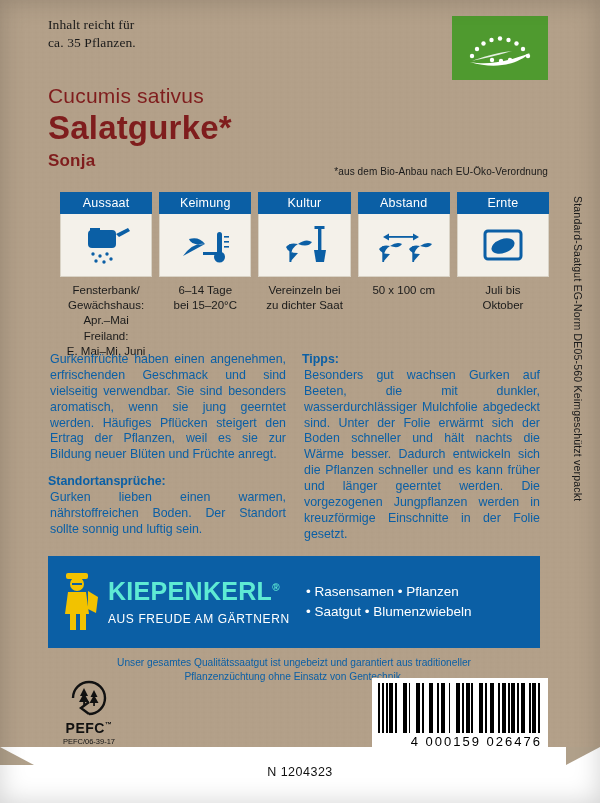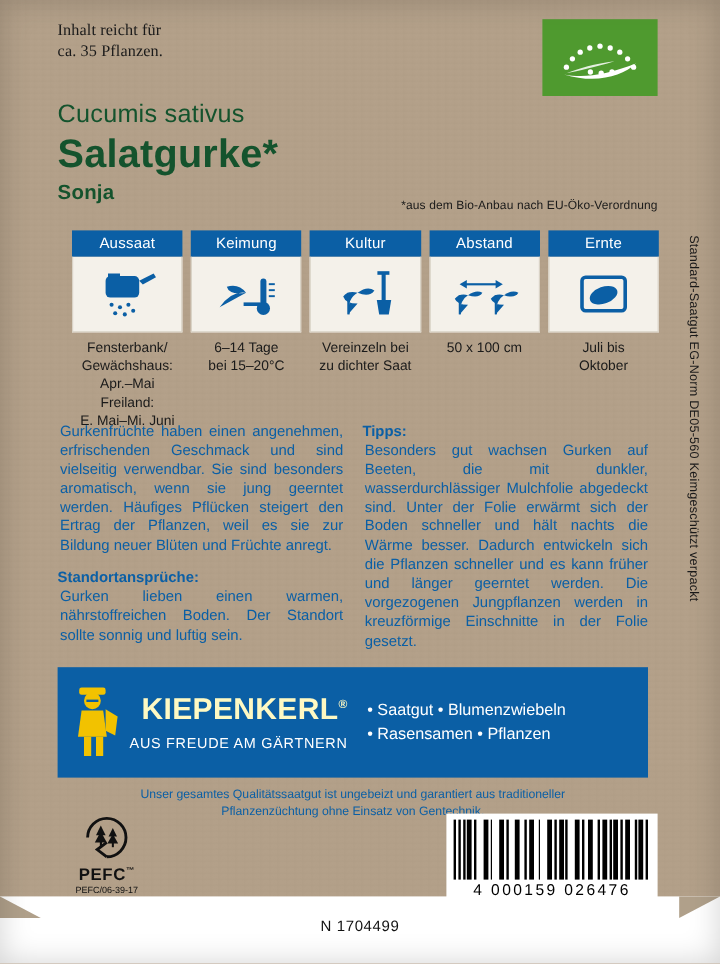--- a/index.html
+++ b/index.html
@@ -66,21 +66,21 @@
     color: #1a1a1a;
     line-height: 1.3;
     letter-spacing: 0.1px;
   }
 
   
   .titles {
     position: absolute;
     left: 48px;
     top: 84px;
-    color: #14532d;
+    color: #7f1d1d;
   }
   .genus {
     font-size: 21px;
     font-weight: normal;
     letter-spacing: 0.2px;
     line-height: 1.15;
   }
   .species {
     font-size: 33px;
     font-weight: bold;
@@ -216,26 +216,25 @@
   .mascot {
     width: 44px;
     height: 62px;
     position: relative;
     flex: 0 0 auto;
   }
   .brand-word {
     margin-left: 6px;
   }
   .brand-name {
-    color: #fef9c3;
+    color: #5eead4;
     font-size: 25px;
     font-weight: bold;
     letter-spacing: 0.3px;
     line-height: 1;
-    text-align: right;
   }
   .brand-name sup {
     font-size: 10px;
     vertical-align: super;
   }
   .brand-slogan {
     color: #ffffff;
     font-size: 12px;
     letter-spacing: 0.6px;
     margin-top: 8px;
@@ -307,21 +306,21 @@
     display: flex;
     align-items: flex-end;
     gap: 0;
   }
   .bars i {
     display: block;
     background: #000;
     height: 100%;
   }
   .barcode-num {
-    text-align: center;
+    text-align: right;
     font-size: 13px;
     letter-spacing: 2px;
     font-family: "Liberation Sans", sans-serif;
     margin-top: 1px;
   }
 
   
   .bottom-strip {
     position: absolute;
     left: 0;
@@ -537,22 +536,22 @@
             <rect x="14" y="12" width="10" height="2"></rect>
           </g>
         </svg>
       </div>
       <div class="brand-word">
         <div class="brand-name"><span>KIEPENKERL</span><sup>®</sup></div>
         <div class="brand-slogan">AUS FREUDE AM GÄRTNERN</div>
       </div>
     </div>
     <div class="brand-right">
+      <div>• Rasensamen • Pflanzen</div>
       <div>• Saatgut • Blumenzwiebeln</div>
-      <div>• Rasensamen • Pflanzen</div>
     </div>
   </div>
 
   <div class="legal">
     <div>Unser gesamtes Qualitätssaatgut ist ungebeizt und garantiert aus traditioneller</div>
     <div>Pflanzenzüchtung ohne Einsatz von Gentechnik.</div>
   </div>
 
   <div class="pefc">
     <div class="pefc-logo">
@@ -635,17 +634,17 @@
         <i style="width: 1.90698px; background: transparent;"></i>
         <i style="width: 1.90698px;"></i>
         <i style="width: 1.90698px; background: transparent;"></i>
       </div>
     <div class="barcode-num">4 000159 026476</div>
   </div>
 
   <div class="bottom-strip">
     <div class="notch-l"></div>
     <div class="notch-r"></div>
-    <div class="lot">N 1704499</div>
+    <div class="lot">N 1204323</div>
   </div>
 
   <div class="edge-shadow"></div>
 </div>
 
 </body></html>

